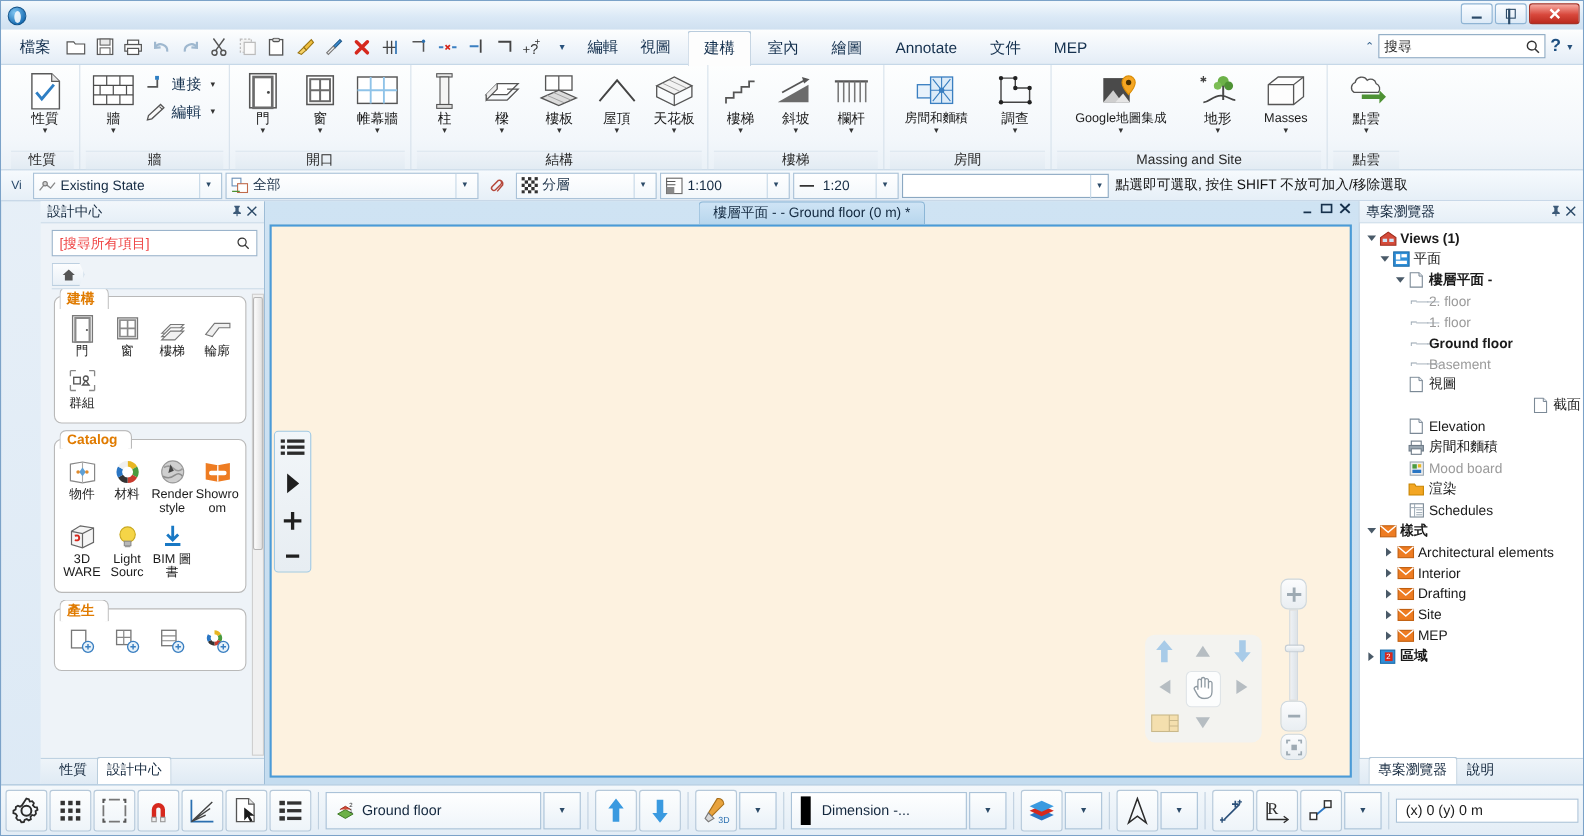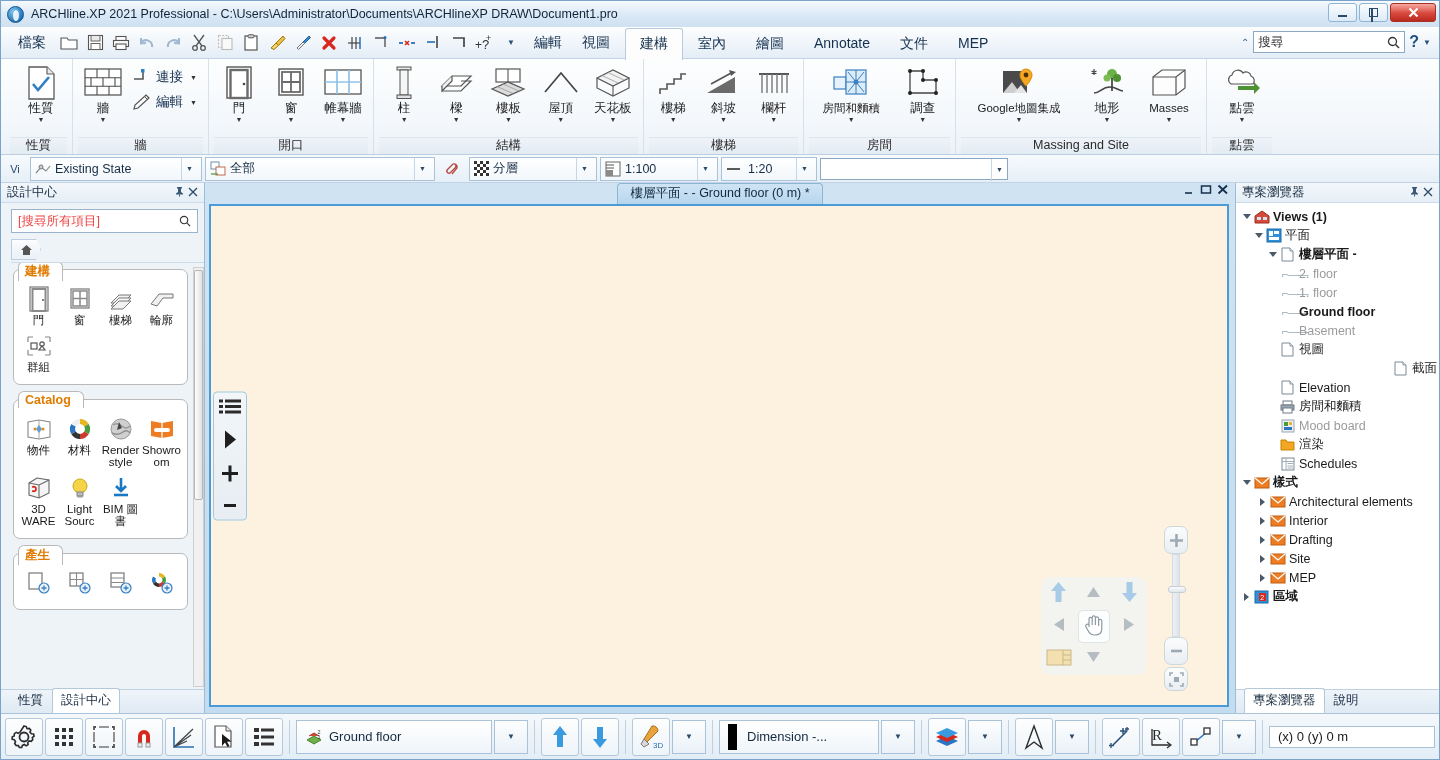--- a/index.html
+++ b/index.html
@@ -181,21 +181,21 @@
   .ocaret {
     width: 16px; height: 22px;
     border-left: 1px solid #c5d7e7;
     display: flex; align-items: center; justify-content: center;
     font-size: 7px; color: #2b4a68;
   }
   .hint-text { font-size: 12.5px; color: #111; margin-left: 6px; }
   .ocombo-empty { width: 188px; height: 22px; border: 1px solid #8ba8c2; background: #fff; display: flex; }
 
   
-  .middle { flex: 1; display: flex; min-height: 0; }
+  .middle { flex: 1; display: flex; min-height: 0; margin-left: 36px; }
 
   
   .leftdock {
     width: 204px; flex: 0 0 204px;
     background: #eef3f8;
     border-right: 1px solid #9dbcd6;
     display: flex; flex-direction: column;
   }
   .panel-header {
     height: 20px; flex: 0 0 20px;
@@ -414,21 +414,20 @@
     font-size: 13px; color: #1a1a1a;
   }
 </style>
 </head>
 <body>
 
 <div id="app">
 
   <div class="titlebar">
     <div class="app-logo"></div>
-    <div class="title-text">ARCHline.XP 2021  Professional - C:\Users\Administrator\Documents\ARCHlineXP DRAW\Document1.pro</div>
     <div class="win-buttons">
       <div class="win-btn">
           <span class="glyph-min"></span>
         </div>
       <div class="win-btn">
           <span class="glyph-max"><span class="glyph-max-in"></span></span>
         </div>
       <div class="win-btn close">
         <svg width="11" height="11" viewBox="0 0 11 11">
             <path d="M1.5 1.5 L9.5 9.5 M9.5 1.5 L1.5 9.5" stroke="#fff" stroke-width="2.1" fill="none"></path>
@@ -923,20 +922,21 @@
       <svg width="18" height="8" viewBox="0 0 18 8">
           <path d="M1 4 H14" stroke="#333" stroke-width="1.6"></path>
         </svg>
       <span class="txt" style="flex:1;">1:20</span>
       <span class="ocaret">▼</span>
     </div>
     <div class="ocombo-empty">
       <span style="flex:1;"></span>
       <span class="ocaret">▼</span>
     </div>
+    <span class="hint-text">點選即可選取, 按住 SHIFT 不放可加入/移除選取</span>
   </div>
 
   <div class="middle">
 
     <div class="leftdock">
       <div class="panel-header">
         <span class="ph-title">設計中心</span>
         <span class="ph-btn">
           <svg width="11" height="11" viewBox="0 0 11 11">
               <path d="M3 1 h5 v1 l-1 1 v3 l2 1.5 v1 H2 v-1 L4 6 V3 L3 2z" fill="#3c5a78"></path>

